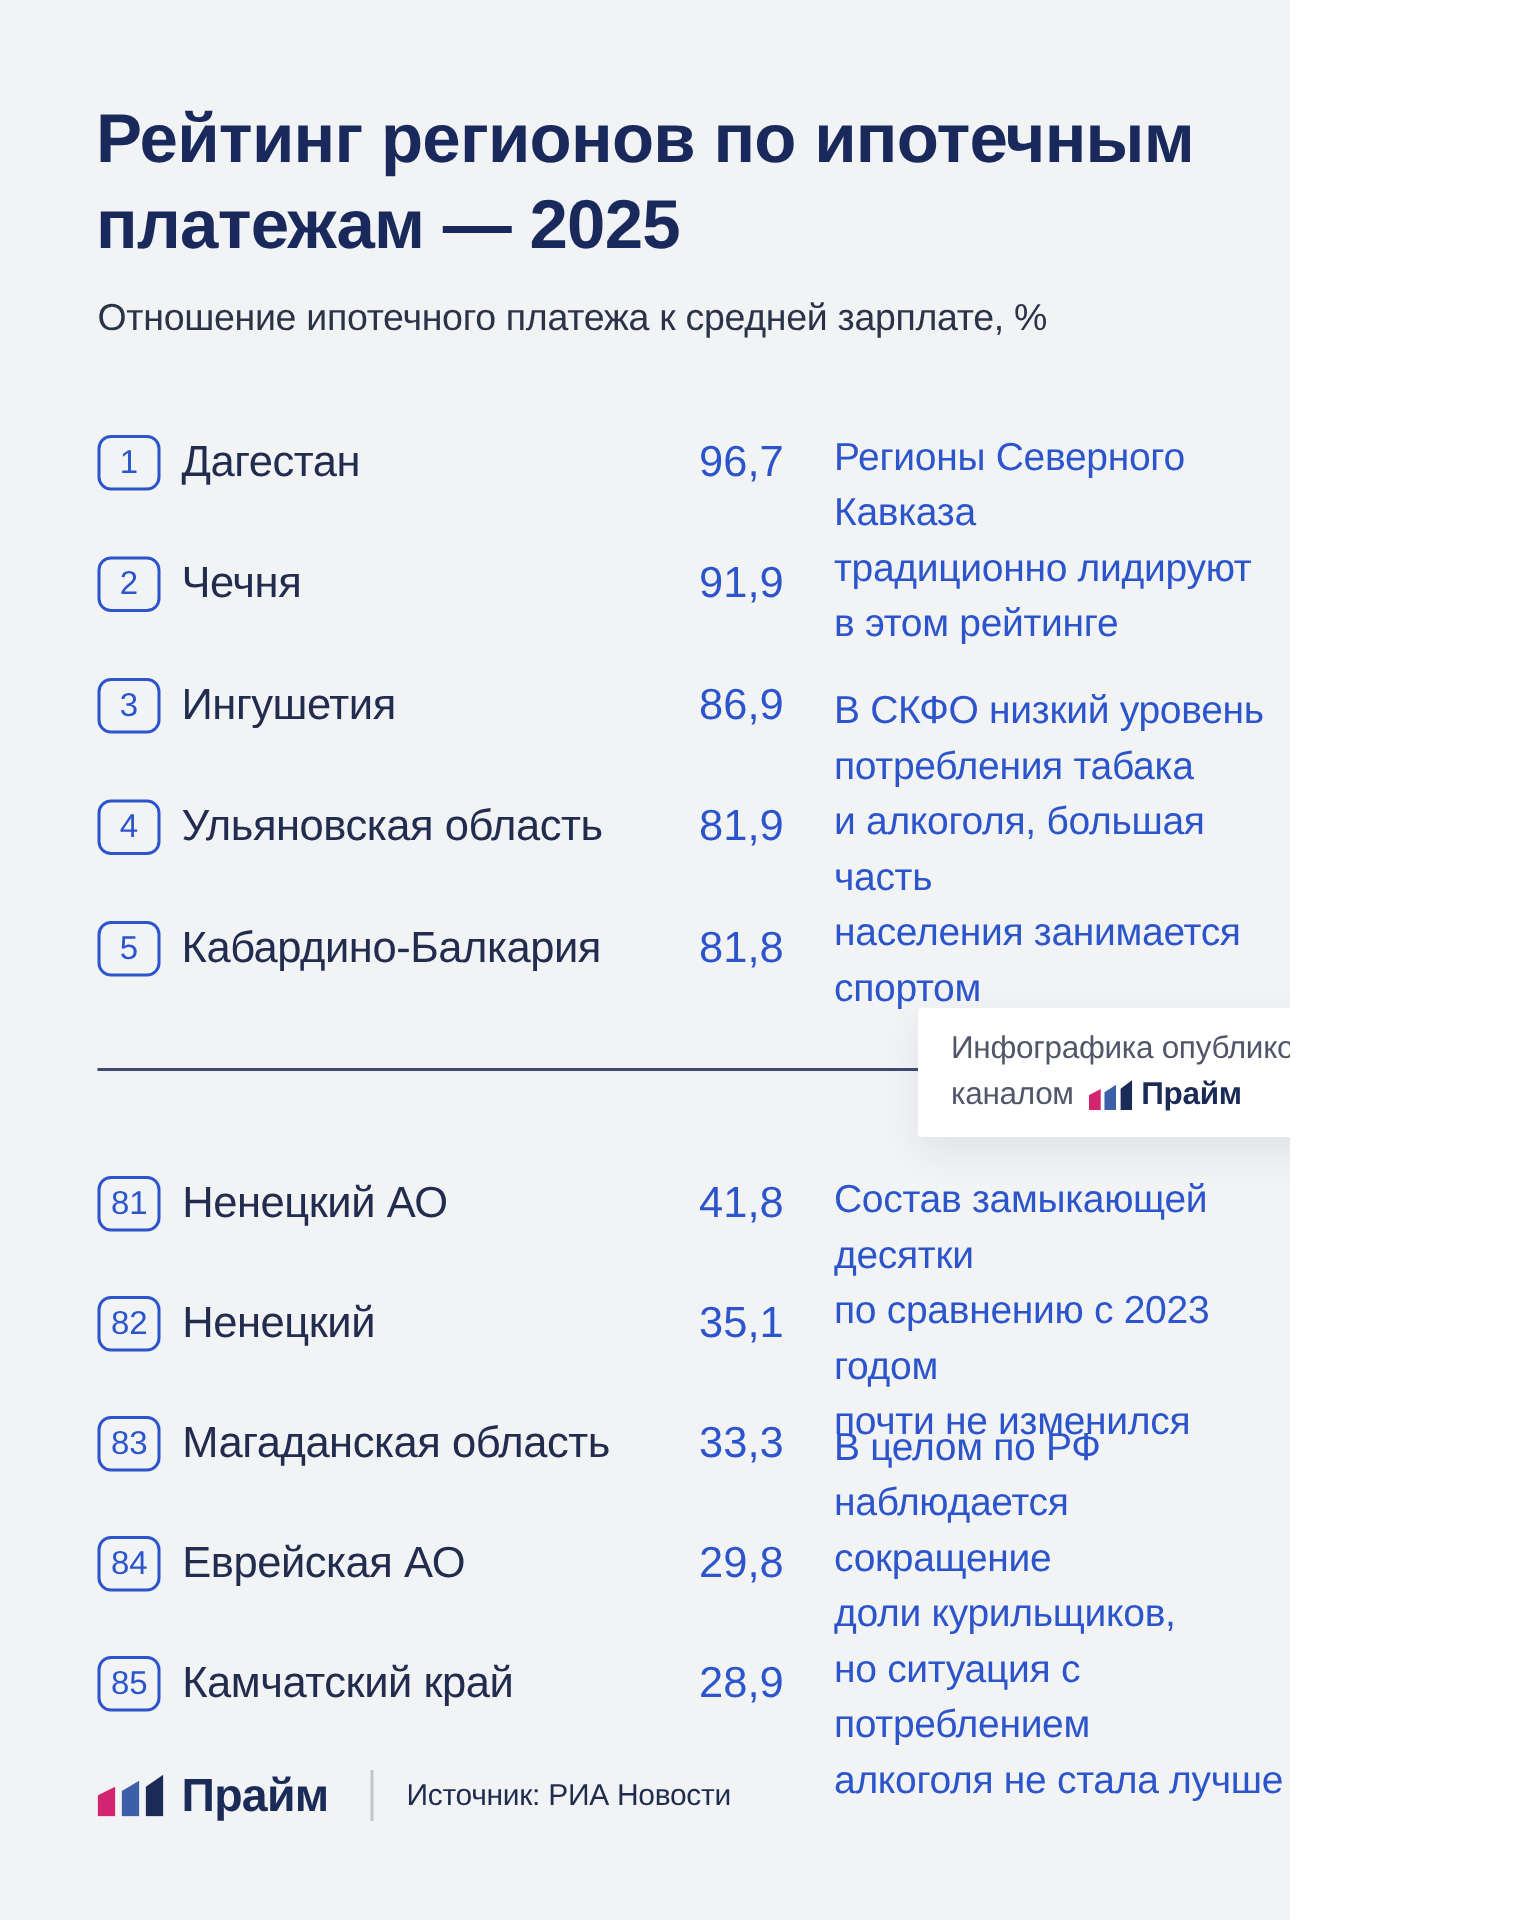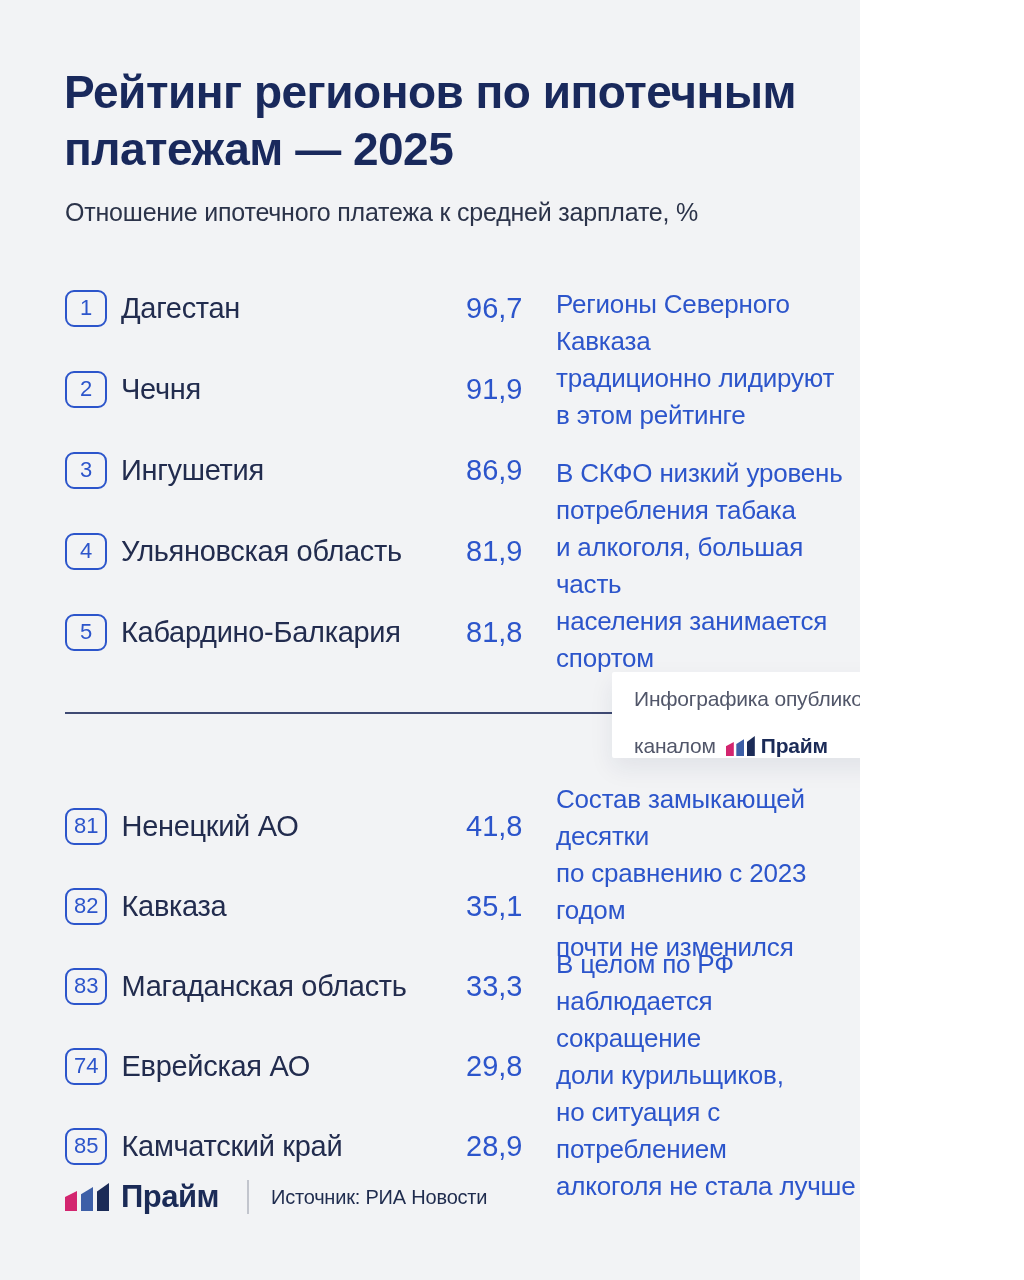--- a/index.html
+++ b/index.html
@@ -43,21 +43,21 @@
     position: absolute;
     left: 65px;
     top: 198px;
     font-size: 25px;
     color: #2b3349;
     letter-spacing: -0.2px;
   }
 
   .list { position: absolute; left: 65px; width: 540px; }
   .top-list { top: 289px; }
-  .bottom-list { top: 783px; margin-top: 24px; }
+  .bottom-list { top: 783px; }
 
   .row {
     position: relative;
     display: flex;
     align-items: center;
     height: 38px;
     margin-bottom: 43px;
   }
   .bottom-list .row { margin-bottom: 42px; }
 
@@ -126,21 +126,21 @@
     z-index: 2;
   }
   .chip-line1 {
     font-size: 21px;
     color: var(--chip-text, #515669);
     letter-spacing: -0.2px;
   }
   .chip-line2 {
     display: flex;
     align-items: center;
-    margin-top: 23px;
+    margin-top: 7px;
     font-size: 21px;
     color: var(--chip-text, #515669);
     letter-spacing: -0.2px;
   }
   .chip-brand {
     font-weight: 700;
     color: var(--navy, #1b2b57);
     margin-left: 6px;
   }
 
@@ -253,30 +253,30 @@
   </div>
 
   <div class="list bottom-list">
     <div class="row">
       <span class="rank">81</span>
       <span class="region">Ненецкий АО</span>
       <span class="value">41,8</span>
     </div>
     <div class="row">
       <span class="rank">82</span>
-      <span class="region">Кавказа</span>
+      <span class="region">Ненецкий</span>
       <span class="value">35,1</span>
     </div>
     <div class="row">
       <span class="rank">83</span>
       <span class="region">Магаданская область</span>
       <span class="value">33,3</span>
     </div>
     <div class="row">
-      <span class="rank">74</span>
+      <span class="rank">84</span>
       <span class="region">Еврейская АО</span>
       <span class="value">29,8</span>
     </div>
     <div class="row">
       <span class="rank">85</span>
       <span class="region">Камчатский край</span>
       <span class="value">28,9</span>
     </div>
   </div>
 

